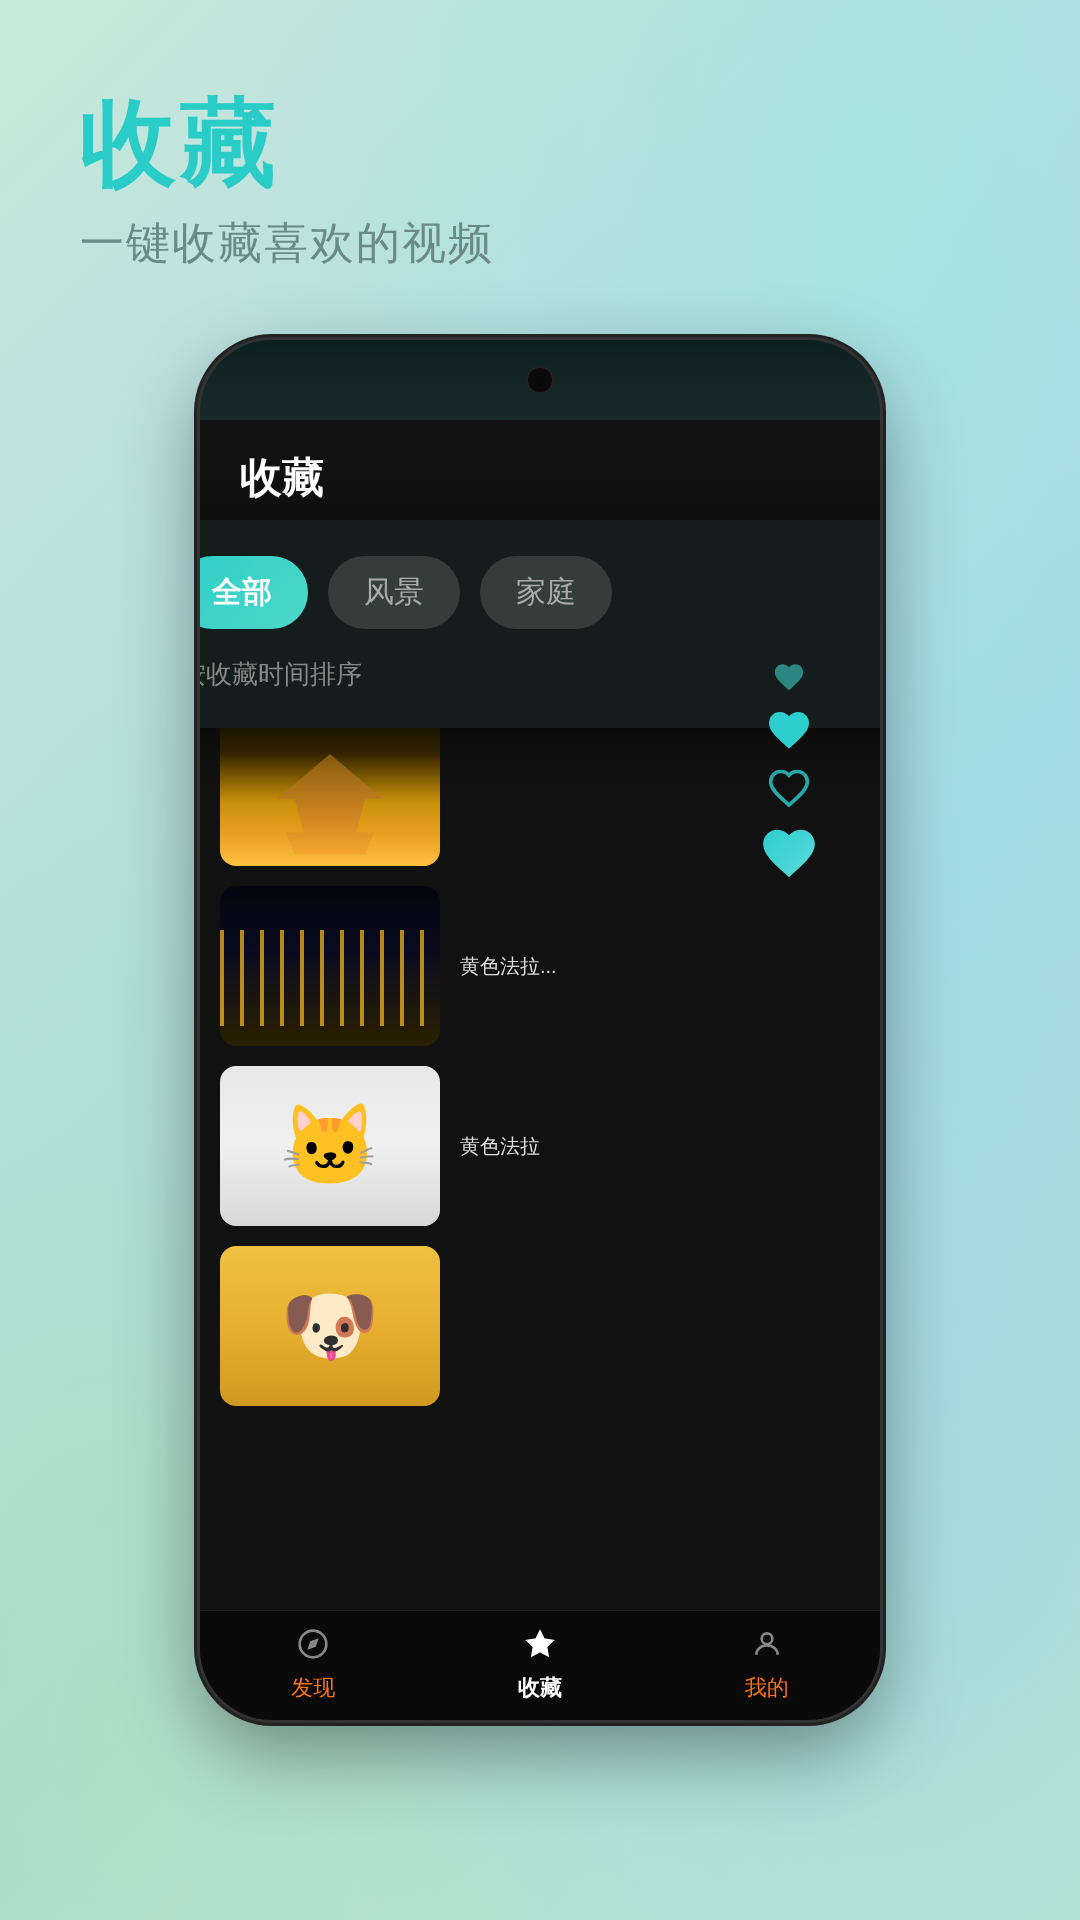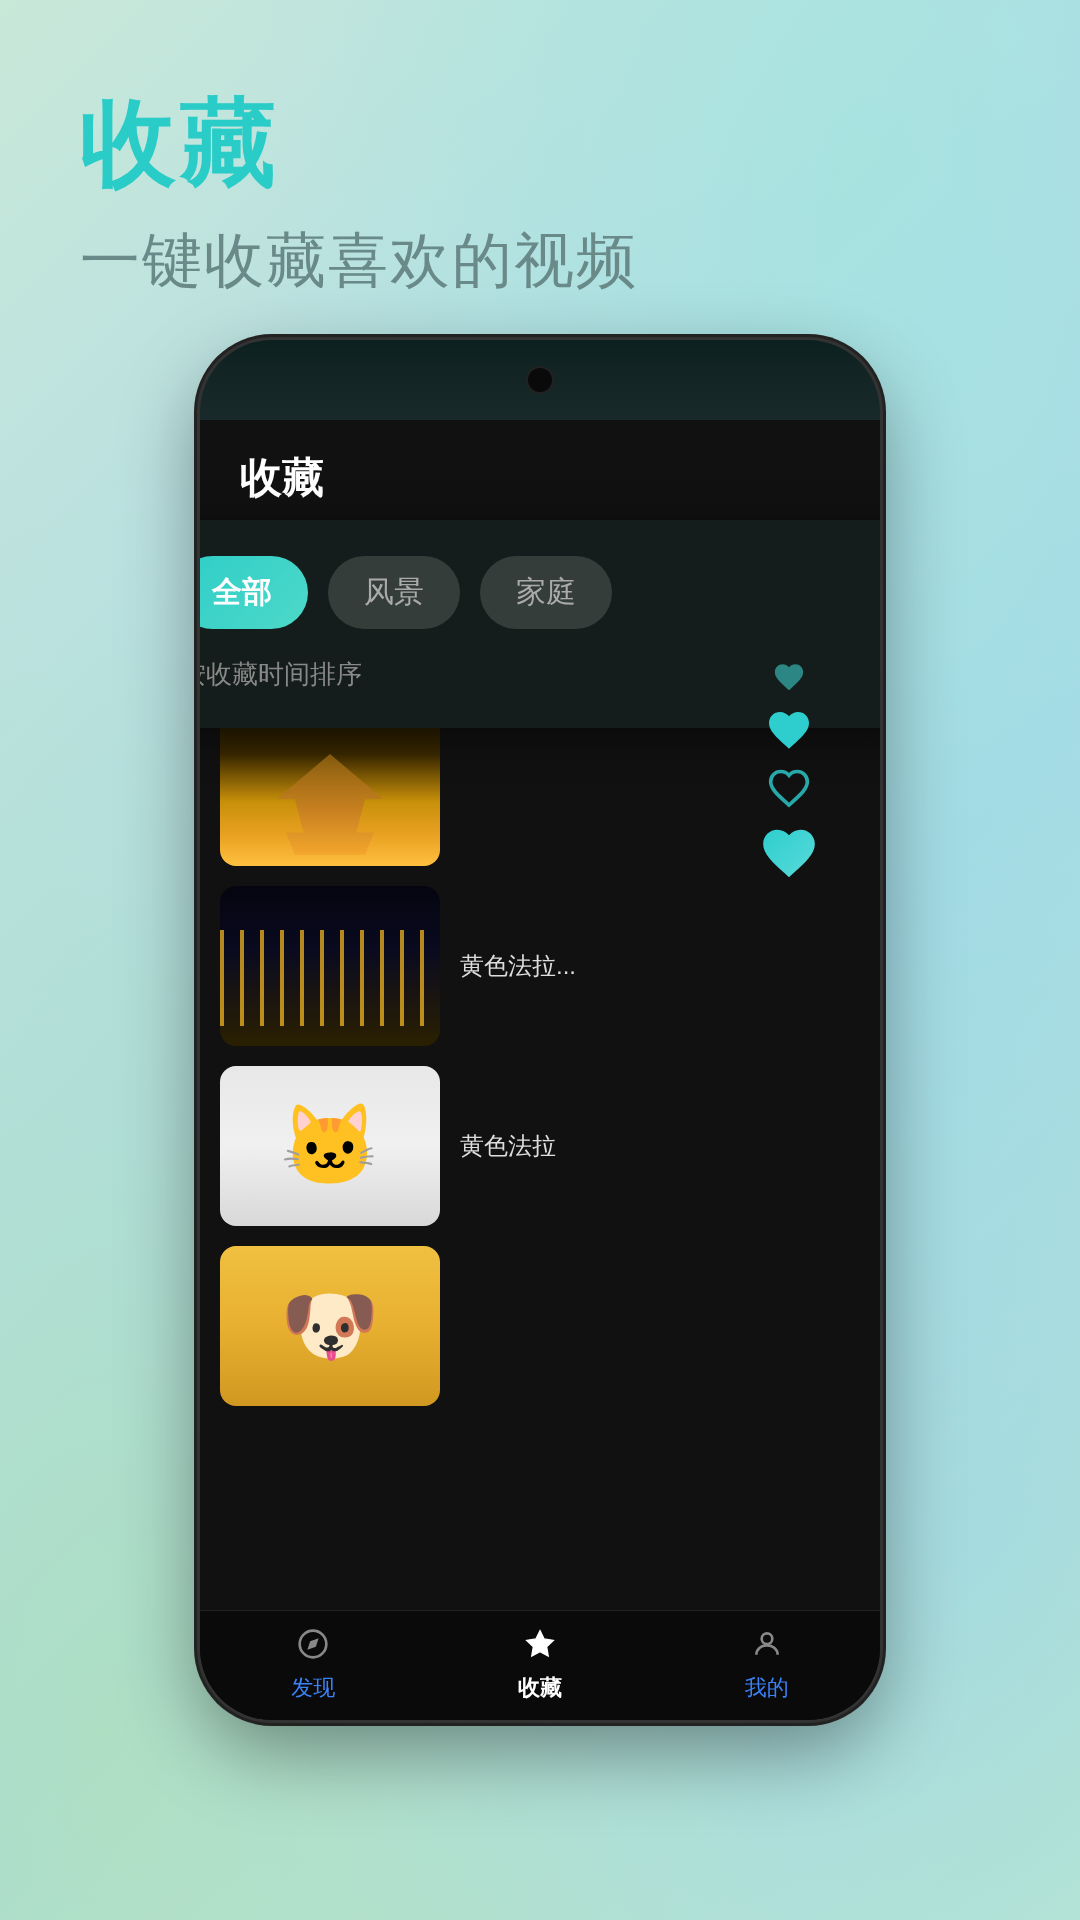--- a/index.html
+++ b/index.html
@@ -34,24 +34,24 @@
 
     .main-title {
       font-size: 96px;
       font-weight: 800;
       color: #2accc8;
       line-height: 1.1;
       letter-spacing: 4px;
     }
 
     .subtitle {
-      font-size: 60px;
+      font-size: 44px;
       font-weight: 400;
       color: #6a8a8a;
-      margin-top: 25px;
+      margin-top: 18px;
       letter-spacing: 2px;
     }
 
     
     .phone-mockup {
       position: absolute;
       top: 340px;
       left: 50%;
       transform: translateX(-50%);
       width: 680px;
@@ -233,21 +233,21 @@
       align-items: center;
       justify-content: center;
       font-size: 80px;
     }
 
     .video-info {
       flex: 1;
     }
 
     .video-title {
-      font-size: 24px;
+      font-size: 20px;
       color: #ddd;
       line-height: 1.4;
     }
 
     
     .hearts-container {
       position: absolute;
       right: 60px;
       top: 240px;
       z-index: 25;
@@ -294,21 +294,21 @@
       gap: 6px;
       flex: 1;
     }
 
     .nav-icon {
       font-size: 30px;
     }
 
     .nav-label {
       font-size: 22px;
-      color: #3b82f6;
+      color: #f97316;
     }
 
     .nav-label.active {
       color: #fff;
       font-weight: 700;
     }
 
     
     .screen-content {
       position: relative;

